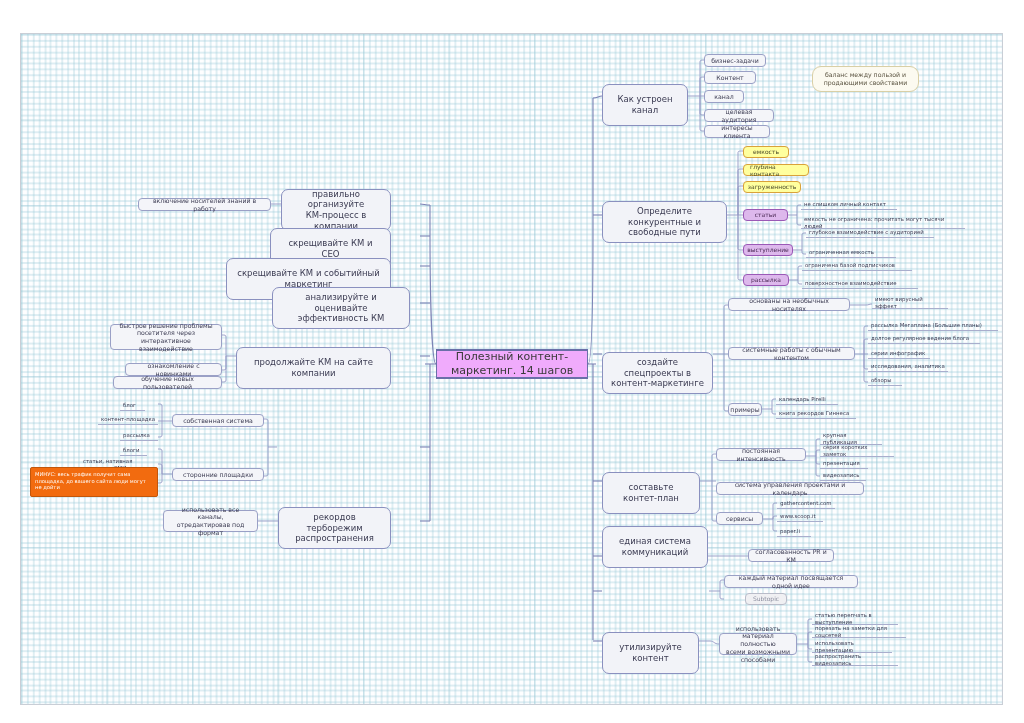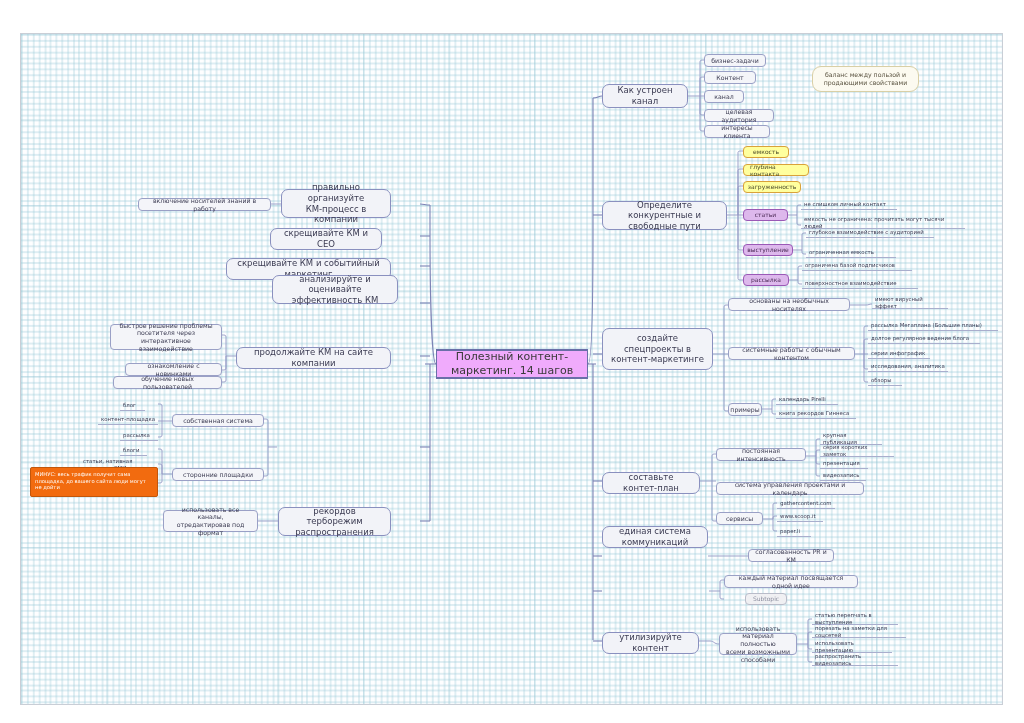--- a/index.html
+++ b/index.html
@@ -22,21 +22,21 @@
          background-position:0 0,0 0;
          background-repeat:repeat;
          opacity:.0;}
   svg#links{position:absolute;left:0;top:0;width:1024px;height:723px;pointer-events:none;}
   .node{position:absolute;box-sizing:border-box;display:flex;align-items:center;
         white-space:pre-line;line-height:1.25;}
   
   .root{background:#f0abfc;border:1px solid #6a6fa8;border-top-width:2px;border-bottom-width:2px;
         color:#3a3a3a;font-size:11px;padding:6px 9px;justify-content:center;text-align:center;}
   .lvl1{background:#f2f3f8;border:1px solid #8a90bf;border-radius:7px;color:#3b3b52;
-        font-size:8.5px;padding:10px 8px;justify-content:center;text-align:center;}
+        font-size:8.5px;padding:20px 8px;justify-content:center;text-align:center;}
   .lvl2{background:#f4f5f9;border:1px solid #9aa0c6;border-radius:4px;color:#3b3b52;
         font-size:6.2px;padding:3px 5px;justify-content:center;text-align:center;}
   .lvl3{background:transparent;border:none;border-bottom:1px solid #a9aecd;color:#3d3d55;
         font-size:5.4px;padding:1px 2px 1px 3px;}
   .yellow{background:#ffff9e;border:1px solid #d9a23a;border-radius:4px;color:#4a4a2a;font-size:6px;
           padding:3px 6px;justify-content:center;}
   .violet{background:#ddb8ec;border:1px solid #9b59b6;border-radius:4px;color:#4b2a55;font-size:6px;
           padding:3px 6px;justify-content:center;}
   .note{background:#fcfaf0;border:1px solid #d9cfa5;border-radius:9px;color:#5a5340;
         font-size:6.2px;padding:5px 7px;justify-content:center;text-align:center;}
@@ -176,21 +176,21 @@
   <div class="node violet" style="left:743px;top:209px;width:45px;height:12px;">статьи</div>
   <div class="node lvl3" style="left:801px;top:199px;width:96px;height:11px;">не слишком личный контакт</div>
   <div class="node lvl3" style="left:801px;top:218px;width:164px;height:11px;">емкость не ограничена: прочитать могут тысячи людей</div>
   <div class="node violet" style="left:743px;top:244px;width:50px;height:12px;">выступление</div>
   <div class="node lvl3" style="left:806px;top:227px;width:128px;height:11px;">глубокое взаимодействие с аудиторией</div>
   <div class="node lvl3" style="left:806px;top:247px;width:90px;height:11px;">ограниченная емкость</div>
   <div class="node violet" style="left:743px;top:274px;width:46px;height:12px;">рассылка</div>
   <div class="node lvl3" style="left:802px;top:260px;width:110px;height:11px;">ограничена базой подписчиков</div>
   <div class="node lvl3" style="left:802px;top:278px;width:116px;height:11px;">поверхностное взаимодействие</div>
 
-  <div class="node lvl1" style="left:602px;top:328px;width:111px;height:42px;">создайте спецпроекты в
+  <div class="node lvl1" style="left:602px;top:352px;width:111px;height:42px;">создайте спецпроекты в
 контент-маркетинге</div>
   <div class="node lvl2" style="left:728px;top:298px;width:122px;height:13px;">основаны на необычных носителях</div>
   <div class="node lvl3" style="left:872px;top:298px;width:76px;height:11px;">имеют вирусный эффект</div>
   <div class="node lvl2" style="left:728px;top:347px;width:127px;height:13px;">системные работы с обычным контентом</div>
   <div class="node lvl3" style="left:868px;top:320px;width:130px;height:11px;">рассылка Мегаплана (Большие планы)</div>
   <div class="node lvl3" style="left:868px;top:333px;width:112px;height:11px;">долгое регулярное ведение блога</div>
   <div class="node lvl3" style="left:868px;top:348px;width:62px;height:11px;">серии инфографик</div>
   <div class="node lvl3" style="left:868px;top:361px;width:80px;height:11px;">исследования, аналитика</div>
   <div class="node lvl3" style="left:868px;top:375px;width:34px;height:11px;">обзоры</div>
   <div class="node lvl2" style="left:728px;top:403px;width:34px;height:13px;">примеры</div>
@@ -220,23 +220,23 @@
 всеми возможными способами</div>
   <div class="node lvl3" style="left:812px;top:614px;width:86px;height:11px;">статью перепчать в выступление</div>
   <div class="node lvl3" style="left:812px;top:627px;width:94px;height:11px;">порезать на заметки для соцсетей</div>
   <div class="node lvl3" style="left:812px;top:642px;width:80px;height:11px;">использовать презентацию</div>
   <div class="node lvl3" style="left:812px;top:655px;width:86px;height:11px;">распространить видеозапись</div>
 
   <div class="node lvl1" style="left:281px;top:189px;width:110px;height:29px;">правильно организуйте
 КМ-процесс в компании</div>
   <div class="node lvl2" style="left:138px;top:198px;width:133px;height:13px;">включение носителей знаний в работу</div>
 
-  <div class="node lvl1" style="left:270px;top:228px;width:112px;height:17px;">скрещивайте КМ и CEO</div>
+  <div class="node lvl1" style="left:270px;top:228px;width:121px;height:17px;">скрещивайте КМ и CEO</div>
   <div class="node lvl1" style="left:226px;top:258px;width:165px;height:17px;">скрещивайте КМ и событийный маркетинг</div>
-  <div class="node lvl1" style="left:272px;top:275px;width:126px;height:29px;">анализируйте и оценивайте
+  <div class="node lvl1" style="left:272px;top:287px;width:138px;height:29px;">анализируйте и оценивайте
 эффективность КМ</div>
 
   <div class="node lvl1" style="left:236px;top:347px;width:155px;height:18px;">продолжайте КМ на сайте компании</div>
   <div class="node lvl2" style="left:110px;top:324px;width:112px;height:26px;">быстрое решение проблемы
 посетителя через интерактивное
 взаимодействие</div>
   <div class="node lvl2" style="left:125px;top:363px;width:97px;height:13px;">ознакомление с новинками</div>
   <div class="node lvl2" style="left:113px;top:376px;width:109px;height:13px;">обучение новых пользователей</div>
 
   <div class="node lvl2" style="left:172px;top:414px;width:92px;height:13px;">собственная система</div>

